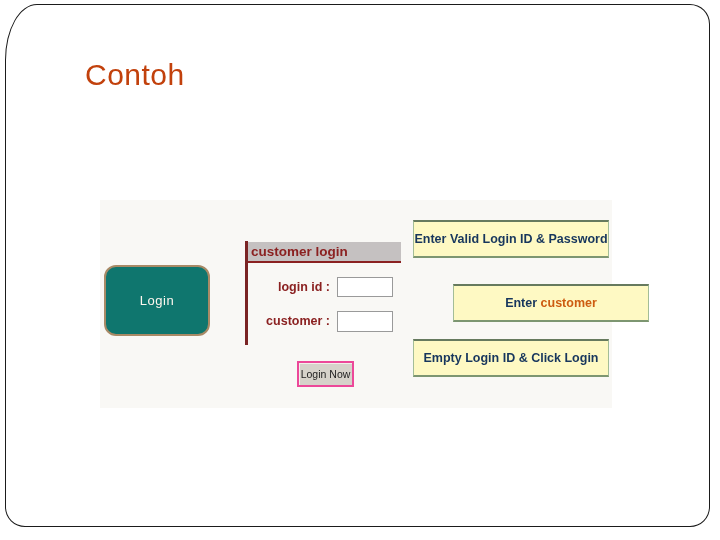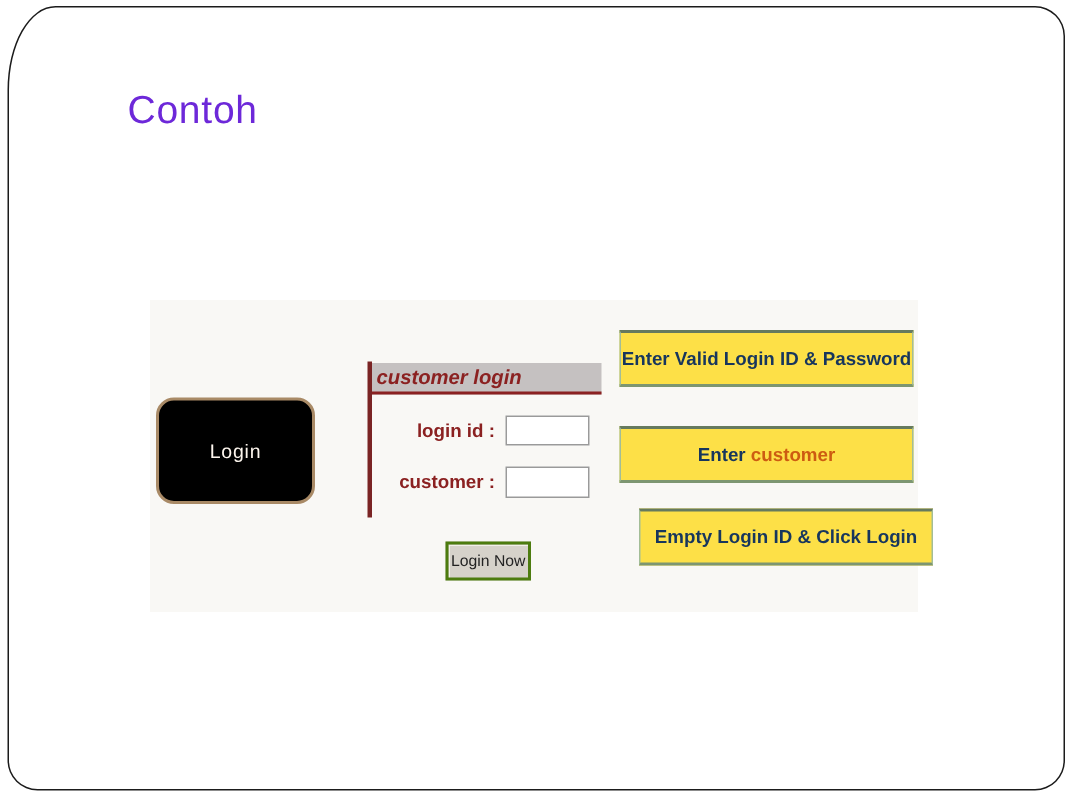--- a/index.html
+++ b/index.html
@@ -21,39 +21,39 @@
     border: 1.5px solid #1b1b1b;
     border-radius: 20px;
     border-top-left-radius: 32px 56px;
     background: #ffffff;
     box-sizing: border-box;
   }
   .slide-title {
     position: absolute;
     left: 85px;
     top: 58px;
-    font-size: 26px;
-    color: #6d28d9;
+    font-size: 30px;
+    color: #c2410c;
     letter-spacing: 0.5px;
   }
   .figure {
     position: absolute;
     left: 100px;
     top: 200px;
     width: 512px;
     height: 208px;
     background: #f9f8f5;
   }
   .demo-login-btn {
     position: absolute;
     left: 4px;
     top: 65px;
     width: 106px;
     height: 71px;
-    background: #000000;
+    background: #0f766e;
     border: 2px solid #a98a66;
     border-radius: 12px;
     color: #fdf6ee;
     font-size: 13px;
     display: flex;
     align-items: center;
     justify-content: center;
     box-sizing: border-box;
     letter-spacing: 0.5px;
   }
@@ -72,21 +72,20 @@
     width: 150px;
     height: 19px;
     background: #c5c1c1;
     border-bottom: 2.5px solid #8b2121;
     color: #8b2121;
     font-weight: bold;
     font-size: 13.5px;
     line-height: 19px;
     padding-left: 3px;
     box-sizing: content-box;
-    font-style: italic;
   }
   .form-label {
     position: absolute;
     width: 82px;
     text-align: right;
     color: #8b2121;
     font-weight: bold;
     font-size: 12.5px;
   }
   .label-loginid { left: 148px; top: 80px; }
@@ -103,53 +102,53 @@
   }
   .input-loginid { left: 237px; top: 77px; }
   .input-password { left: 237px; top: 111px; height: 21px; }
   .login-now-btn {
     position: absolute;
     left: 197px;
     top: 161px;
     width: 57px;
     height: 26px;
     background: #d6d2ca;
-    border: 2px solid #4d7c0f;
+    border: 2px solid #ec4899;
     box-shadow: inset 1px 1px 0 #f2efe9;
     color: #222222;
     font-size: 10.5px;
     display: flex;
     align-items: center;
     justify-content: center;
     box-sizing: border-box;
     padding: 0;
     font-family: "Liberation Sans", sans-serif;
   }
   .test-case {
     position: absolute;
     left: 313px;
     width: 196px;
     height: 38px;
-    background: #fde047;
+    background: #fef9c3;
     border-top: 2px solid #667a5e;
     border-bottom: 2px solid #7d9671;
     border-left: 1px solid #a3bd97;
     border-right: 1px solid #a3bd97;
     box-sizing: border-box;
     color: #17365d;
     font-weight: bold;
     font-size: 12.5px;
     display: flex;
     align-items: center;
     justify-content: center;
     white-space: pre;
   }
   .tc-1 { top: 20px; }
-  .tc-2 { top: 84px; }
-  .tc-3 { top: 139px; margin-left: 13px; }
+  .tc-2 { top: 84px; margin-left: 40px; }
+  .tc-3 { top: 139px; }
   .tc-highlight { color: #cd5c11; }
 </style>
 </head>
 <body>
 
 <div class="slide-frame"></div>
 
 <div class="slide-title">Contoh</div>
 
 <div class="figure">

